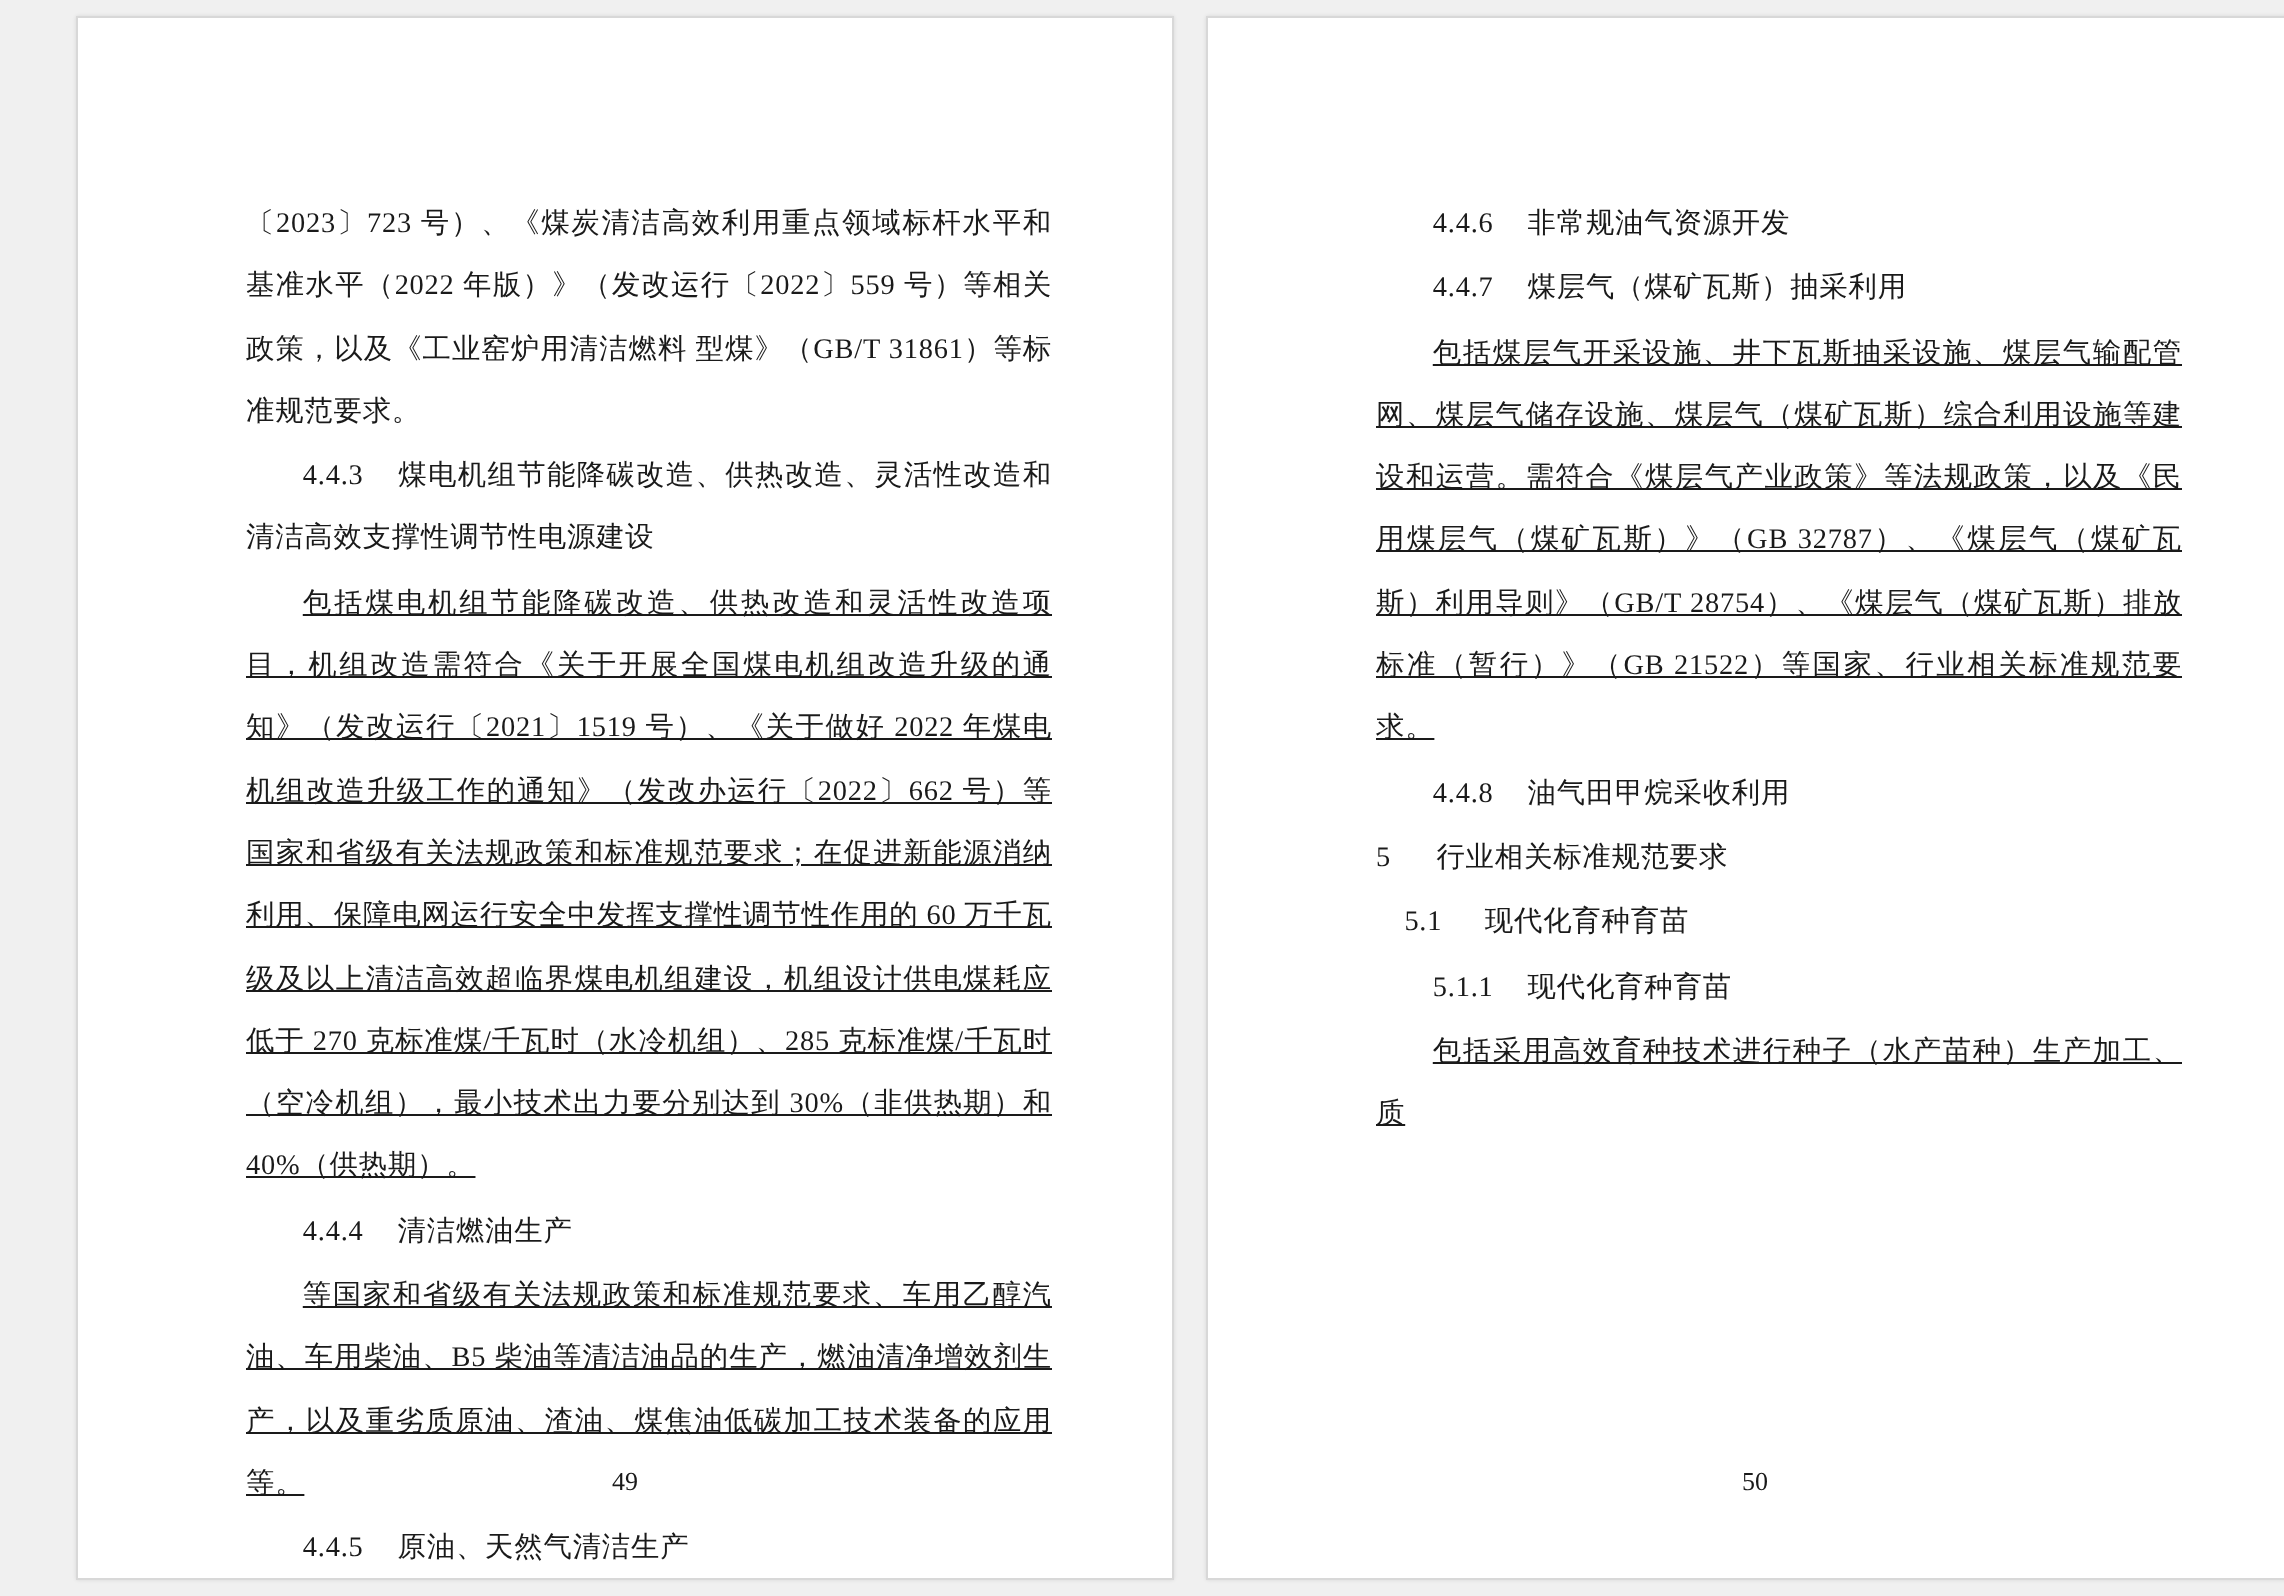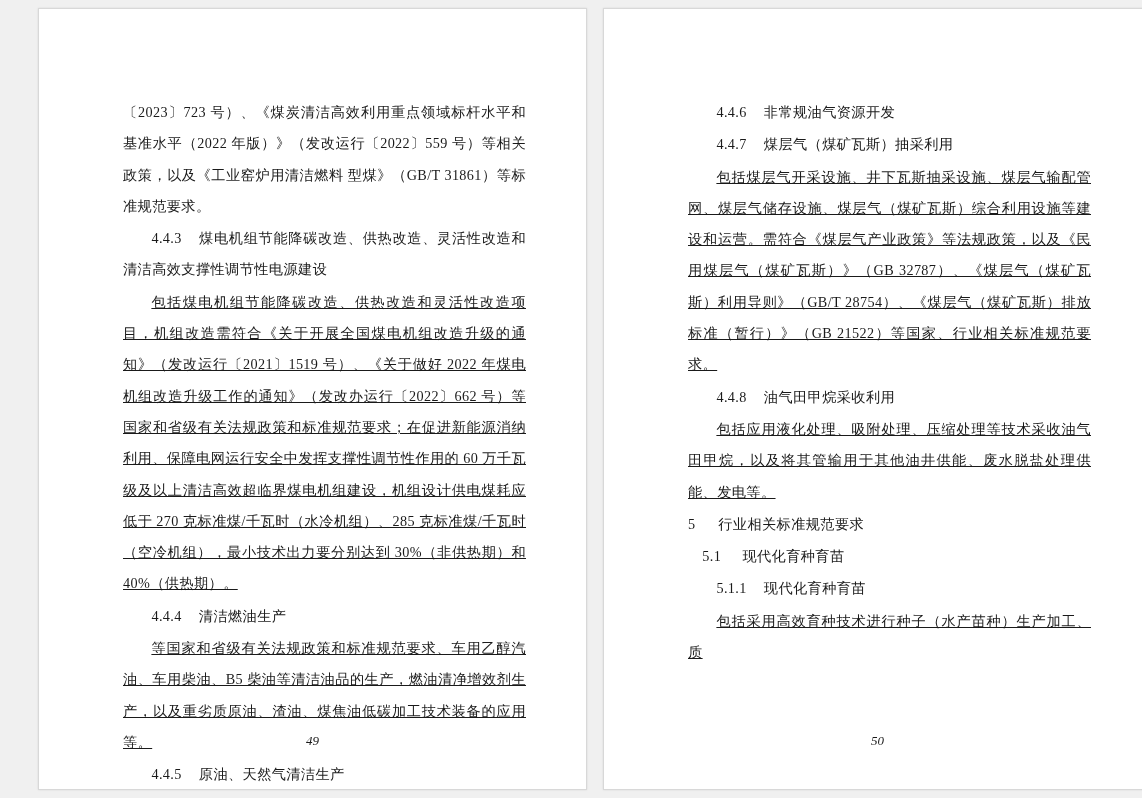--- a/index.html
+++ b/index.html
@@ -60,21 +60,20 @@
   p.sec511 .num { margin-right: 1.2em; }
   .page-number {
     position: absolute;
     bottom: 40px;
     left: 0;
     right: 0;
     text-align: center;
     font-size: 13px;
     color: #1a1a1a;
     font-family: "Liberation Serif", serif;
-    font-style: italic;
   }
 </style>
 </head>
 <body>
 
 <div class="spread">
 
   <div class="page">
     <div class="page-body">
       <p class="flow">〔2023〕723 号）、《煤炭清洁高效利用重点领域标杆水平和基准水平（2022 年版）》（发改运行〔2022〕559 号）等相关政策，以及《工业窑炉用清洁燃料 型煤》（GB/T 31861）等标准规范要求。</p>
@@ -87,21 +86,20 @@
     </div>
     <div class="page-number">49</div>
   </div>
 
   <div class="page">
     <div class="page-body">
       <p class="heading-num"><span class="num">4.4.6</span><span>非常规油气资源开发</span></p>
       <p class="heading-num"><span class="num">4.4.7</span><span>煤层气（煤矿瓦斯）抽采利用</span></p>
       <p class="indent2">包括煤层气开采设施、井下瓦斯抽采设施、煤层气输配管网、煤层气储存设施、煤层气（煤矿瓦斯）综合利用设施等建设和运营。需符合《煤层气产业政策》等法规政策，以及《民用煤层气（煤矿瓦斯）》（GB 32787）、《煤层气（煤矿瓦斯）利用导则》（GB/T 28754）、《煤层气（煤矿瓦斯）排放标准（暂行）》（GB 21522）等国家、行业相关标准规范要求。</p>
       <p class="heading-num"><span class="num">4.4.8</span><span>油气田甲烷采收利用</span></p>
-      <p class="indent2">包括应用液化处理、吸附处理、压缩处理等技术采收油气田甲烷，以及将其管输用于其他油井供能、废水脱盐处理供能、发电等。</p>
       <p class="sec5"><span class="num">5</span><span>行业相关标准规范要求</span></p>
       <p class="sec51"><span class="num">5.1</span><span>现代化育种育苗</span></p>
       <p class="sec511"><span class="num">5.1.1</span><span>现代化育种育苗</span></p>
       <p class="indent2">包括采用高效育种技术进行种子（水产苗种）生产加工、质</p>
     </div>
     <div class="page-number">50</div>
   </div>
 
 </div>
 

